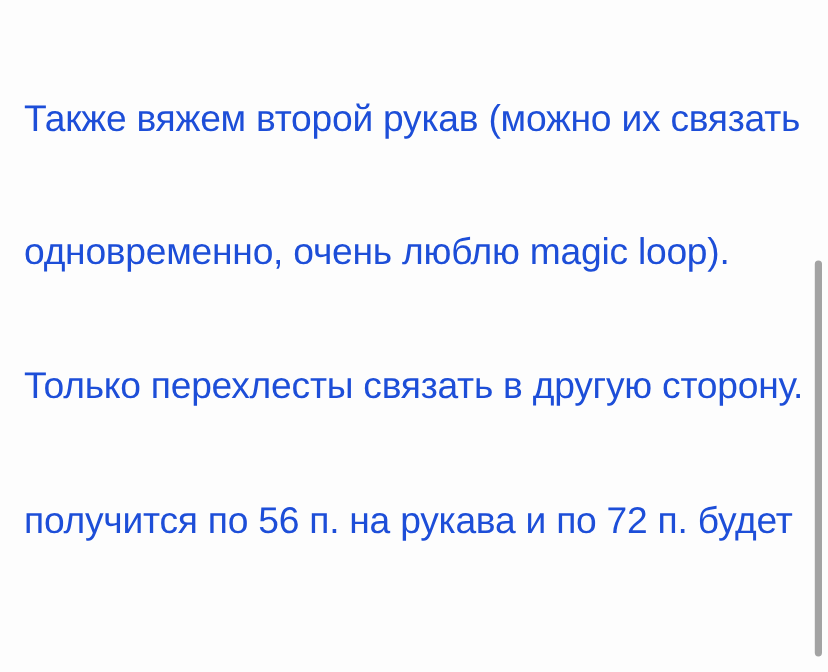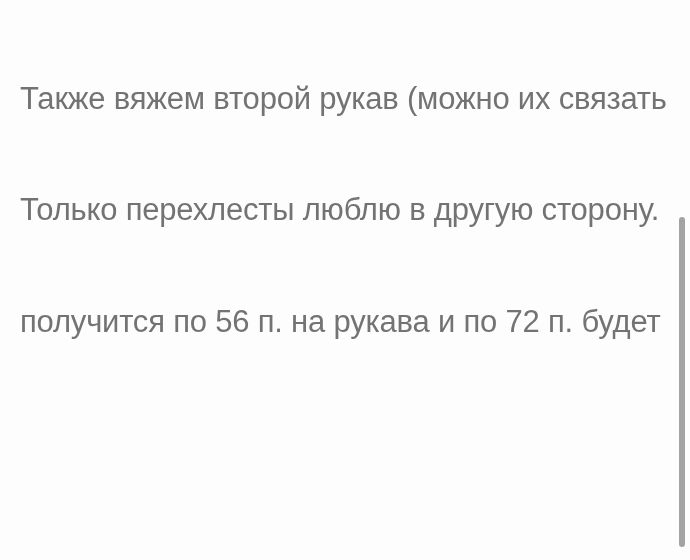--- a/index.html
+++ b/index.html
@@ -15,21 +15,21 @@
     font-family: "Liberation Sans", "DejaVu Sans", sans-serif;
   }
   .message-body {
     position: absolute;
     top: 0;
     left: 0;
     width: 690px;
     height: 560px;
     padding: 5px 24px 0 20px;
     box-sizing: border-box;
-    color: #737373;
+    color: #1d4ed8;
     font-size: 31px;
     line-height: 37.3px;
     letter-spacing: -0.2px;
     white-space: pre;
   }
   .text-line {
     height: 37.3px;
   }
   .scrollbar-thumb {
     position: absolute;
@@ -39,21 +39,22 @@
     height: 330px;
     background: #a3a3a3;
     border-radius: 3px;
   }
 </style>
 </head>
 <body>
 
 <div class="message-body">
   <div class="text-line">Также вяжем второй рукав (можно их связать</div>
-  <div class="text-line">Только перехлесты люблю в другую сторону.</div>
+  <div class="text-line">одновременно, очень люблю magic loop).</div>
+  <div class="text-line">Только перехлесты связать в другую сторону.</div>
   <div class="text-line">получится по 56 п. на рукава и по 72 п. будет</div>
   
   
   
   
   
   
   
   
   

